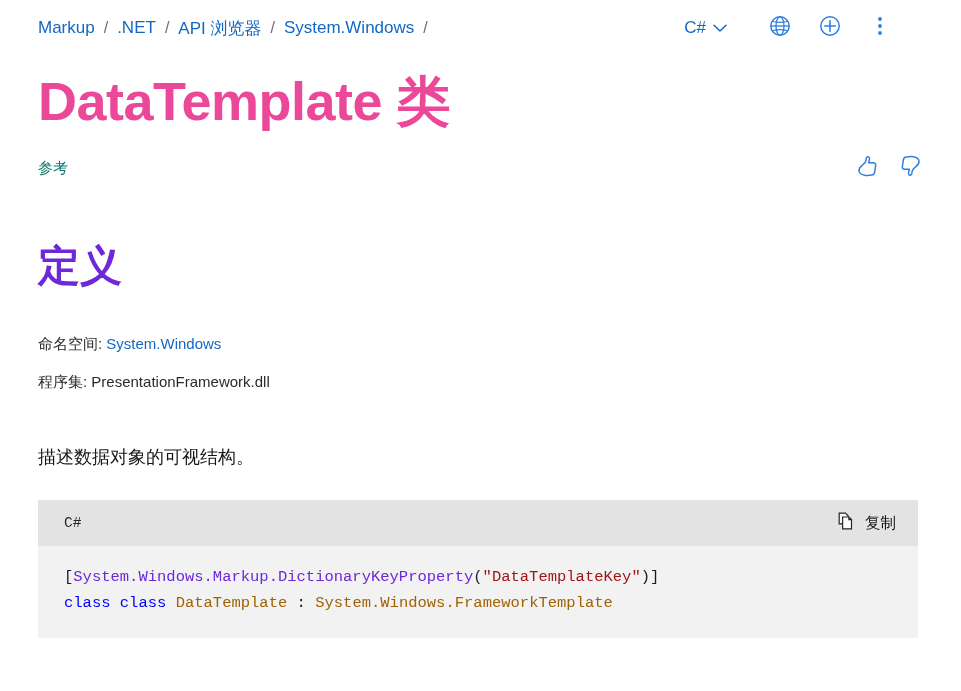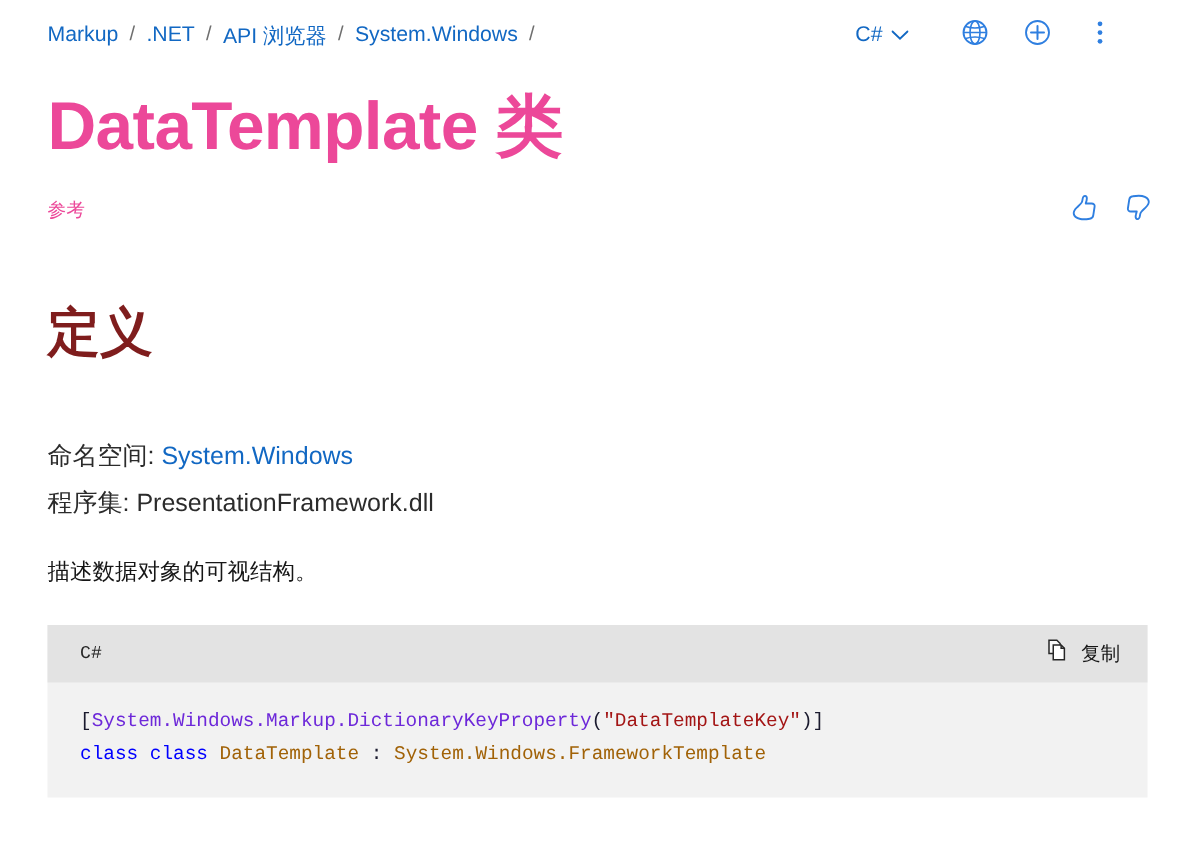--- a/index.html
+++ b/index.html
@@ -89,21 +89,21 @@
     position: absolute;
     top: 155px;
     left: 38px;
     right: 38px;
     display: flex;
     align-items: center;
     justify-content: space-between;
   }
   .subtitle {
     font-size: 15px;
-    color: #ec4899;
+    color: #0f766e;
   }
   .feedback {
     display: flex;
     align-items: center;
     gap: 16px;
   }
   .fb-btn {
     cursor: pointer;
     display: flex;
     align-items: center;
@@ -112,30 +112,29 @@
     height: 26px;
   }
 
   
   .section-heading {
     position: absolute;
     top: 238px;
     left: 38px;
     font-size: 42px;
     font-weight: 700;
-    color: #7f1d1d;
+    color: #6d28d9;
     margin: 0;
     letter-spacing: 0px;
   }
   .meta-line {
     position: absolute;
     left: 38px;
-    font-size: 20px;
+    font-size: 15px;
     color: #2b2b2b;
-    margin-top: 16px;
   }
   .meta-ns  { top: 335px; }
   .meta-asm { top: 373px; }
   .meta-label { color: #2b2b2b; }
   .meta-link {
     color: #1268c3;
     text-decoration: none;
     cursor: pointer;
   }
   .meta-value { color: #2b2b2b; }

